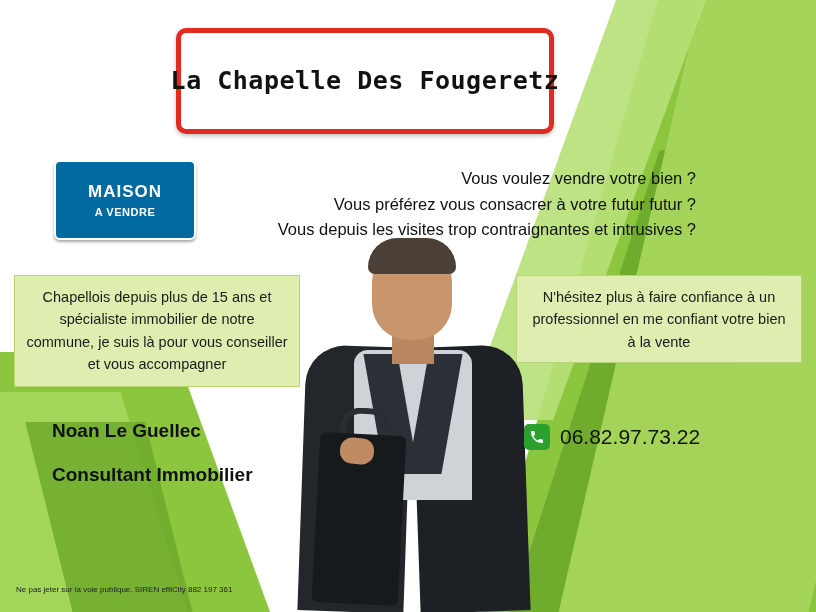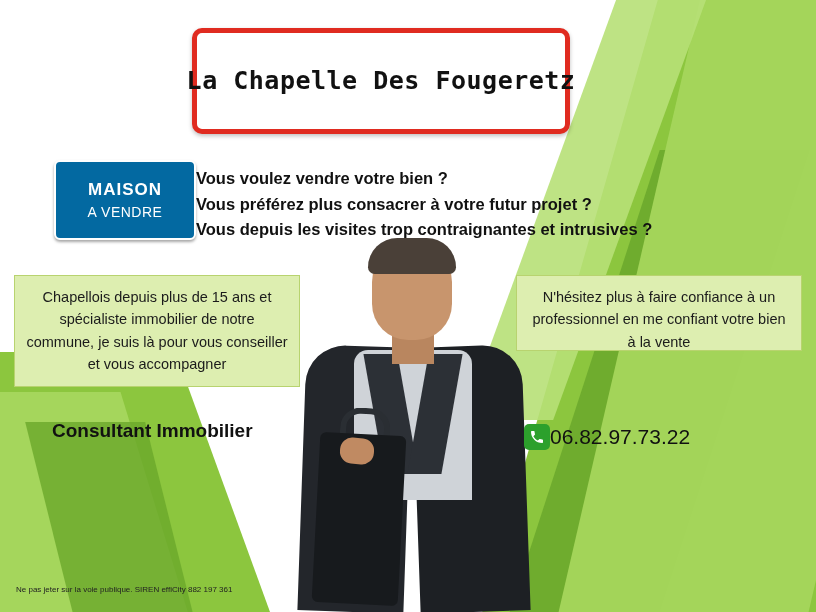--- a/index.html
+++ b/index.html
@@ -101,21 +101,20 @@
     left: 176px;
     width: 368px;
     height: 96px;
     background: #ffffff;
     border: 5px solid #e02b20;
     border-radius: 10px;
     box-shadow: 0 2px 4px rgba(0,0,0,.25);
     display: flex;
     align-items: center;
     justify-content: center;
-    margin-left: 16px;
   }
   .city-sign-inner {
     border: 2px solid #ffffff;
     width: 94%;
     height: 76%;
     display: flex;
     align-items: center;
     justify-content: center;
   }
   .city-sign-text {
@@ -144,34 +143,34 @@
     align-items: center;
     justify-content: center;
     gap: 4px;
   }
   .plaque-line1 {
     font-size: 17px;
     font-weight: bold;
     letter-spacing: 1px;
   }
   .plaque-line2 {
-    font-size: 14px;
-    font-weight: normal;
+    font-size: 11px;
+    font-weight: bold;
     letter-spacing: .5px;
   }
 
   
   .headline {
     position: absolute;
     top: 166px;
     left: 196px;
     width: 500px;
-    text-align: left;
+    text-align: right;
     color: #111111;
-    font-weight: bold;
+    font-weight: normal;
     font-size: 16.5px;
     line-height: 1.55;
   }
   .headline div { white-space: nowrap; }
 
   
   .callout {
     position: absolute;
     background: #ddeeb0;
     border: 1px solid #b8d36f;
@@ -185,21 +184,21 @@
   .callout-left {
     top: 275px;
     left: 14px;
     width: 286px;
     height: 112px;
   }
   .callout-right {
     top: 275px;
     left: 516px;
     width: 286px;
-    height: 76px;
+    height: 88px;
   }
 
   
   .agent-block {
     position: absolute;
     top: 420px;
     left: 52px;
     width: 250px;
     color: #111111;
   }
@@ -213,21 +212,21 @@
   
   .contact-block {
     position: absolute;
     top: 424px;
     left: 524px;
     width: 290px;
   }
   .contact-row {
     display: flex;
     align-items: center;
-    gap: 0;
+    gap: 10px;
     margin-bottom: 22px;
   }
   .contact-text {
     font-size: 21px;
     color: #111111;
     white-space: nowrap;
   }
   .icon-badge {
     width: 26px;
     height: 26px;
@@ -387,21 +386,21 @@
     </div>
   </div>
 
   <div class="plaque">
     <div class="plaque-line1">MAISON</div>
     <div class="plaque-line2">A VENDRE</div>
   </div>
 
   <div class="headline">
     <div>Vous voulez vendre votre bien ?</div>
-    <div>Vous préférez plus consacrer à votre futur projet ?</div>
+    <div>Vous préférez vous consacrer à votre futur futur ?</div>
     <div>Vous depuis les visites trop contraignantes et intrusives ?</div>
   </div>
 
   <div class="callout callout-left">Chapellois depuis plus de 15 ans et spécialiste immobilier de notre commune, je suis là pour vous conseiller et vous accompagner</div>
 
   <div class="callout callout-right">N'hésitez plus à faire confiance à un professionnel en me confiant votre bien à la vente</div>
 
   <div class="portrait">
     <div class="p-jacket-l"></div>
     <div class="p-jacket-r"></div>
@@ -410,20 +409,21 @@
     <div class="p-lapel-r"></div>
     <div class="p-neck"></div>
     <div class="p-head"></div>
     <div class="p-hair"></div>
     <div class="p-bag-handle"></div>
     <div class="p-bag"></div>
     <div class="p-hand"></div>
   </div>
 
   <div class="agent-block">
+    <div class="agent-line">Noan Le Guellec</div>
     <div class="agent-line">Consultant Immobilier</div>
   </div>
 
   <div class="contact-block">
     <div class="contact-row">
       <span class="icon-badge">
         <svg width="16" height="16" viewBox="0 0 24 24" aria-hidden="true">
           <path fill="#ffffff" d="M6.6 10.8c1.4 2.8 3.8 5.1 6.6 6.6l2.2-2.2c.3-.3.7-.4 1-.2 1.1.4 2.4.6 3.6.6.6 0 1 .4 1 1V20c0 .6-.4 1-1 1C10.6 21 3 13.4 3 4c0-.6.4-1 1-1h3.4c.6 0 1 .4 1 1 0 1.3.2 2.5.6 3.6.1.3 0 .7-.2 1l-2.2 2.2z"></path>
         </svg>
       </span>

